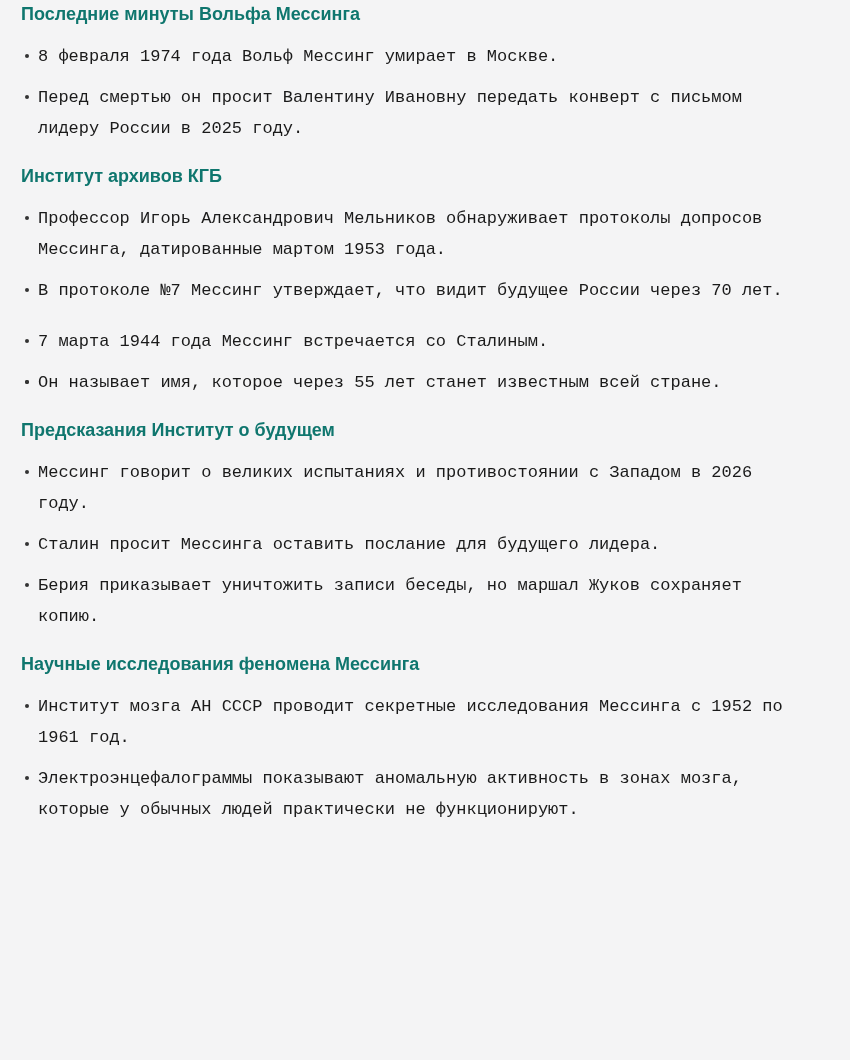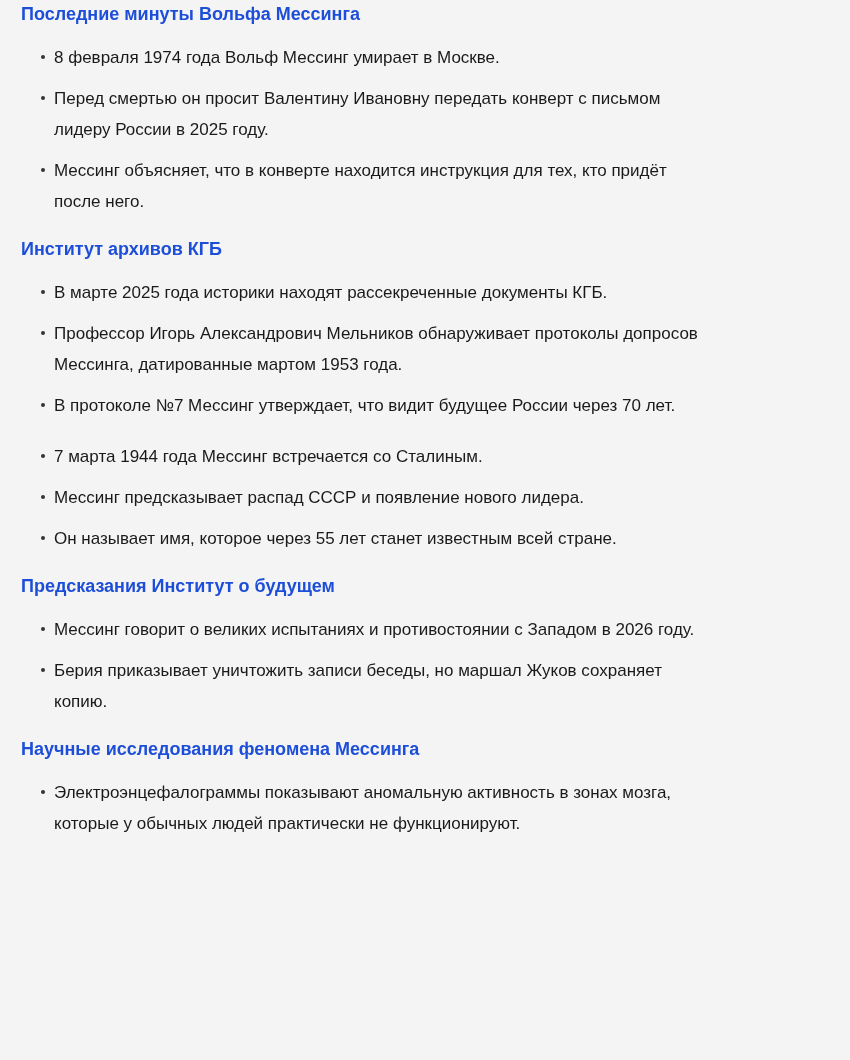--- a/index.html
+++ b/index.html
@@ -18,26 +18,27 @@
   .doc {
     padding: 2px 40px 0 21px;
   }
   .topic { margin-top: 20px; }
   .topic:first-child { margin-top: 0; }
   .topic h2 {
     margin: 0 0 15px 0;
     font-size: 18px;
     line-height: 24px;
     font-weight: 700;
-    color: #1d4ed8;
+    color: #0f766e;
   }
   ul.bullets {
     list-style: none;
-    margin: 16px;
+    margin: 0;
     padding: 0;
+    font-family: Liberation Mono, monospace;
   }
   ul.bullets li {
     position: relative;
     padding-left: 17px;
     font-size: 17px;
     line-height: 31px;
     margin: 0;
   }
   ul.bullets li + li { margin-top: 10px; }
   .dot {
@@ -57,53 +58,53 @@
 <body>
 
 <div class="doc">
 
   <section class="topic">
     <h2>Последние минуты Вольфа Мессинга</h2>
     <ul class="bullets">
       <li><span class="dot"></span><span class="txt">8 февраля 1974 года Вольф Мессинг умирает в Москве.</span></li>
       <li><span class="dot"></span><span class="txt">Перед смертью он просит Валентину Ивановну передать конверт с письмом
 лидеру России в 2025 году.</span></li>
-      <li><span class="dot"></span><span class="txt">Мессинг объясняет, что в конверте находится инструкция для тех, кто придёт
-после него.</span></li>
     </ul>
   </section>
 
   <section class="topic">
     <h2>Институт архивов КГБ</h2>
     <ul class="bullets">
-      <li><span class="dot"></span><span class="txt">В марте 2025 года историки находят рассекреченные документы КГБ.</span></li>
       <li><span class="dot"></span><span class="txt">Профессор Игорь Александрович Мельников обнаруживает протоколы допросов
 Мессинга, датированные мартом 1953 года.</span></li>
       <li><span class="dot"></span><span class="txt">В протоколе №7 Мессинг утверждает, что видит будущее России через 70 лет.</span></li>
     </ul>
   </section>
 
   <section class="topic">
     <ul class="bullets">
       <li><span class="dot"></span><span class="txt">7 марта 1944 года Мессинг встречается со Сталиным.</span></li>
-      <li><span class="dot"></span><span class="txt">Мессинг предсказывает распад СССР и появление нового лидера.</span></li>
+      <li><span class="dot"></span></li>
       <li><span class="dot"></span><span class="txt">Он называет имя, которое через 55 лет станет известным всей стране.</span></li>
     </ul>
   </section>
 
   <section class="topic">
     <h2>Предсказания Институт о будущем</h2>
     <ul class="bullets">
       <li><span class="dot"></span><span class="txt">Мессинг говорит о великих испытаниях и противостоянии с Западом в 2026 году.</span></li>
+      <li><span class="dot"></span><span class="txt">Сталин просит Мессинга оставить послание для будущего лидера.</span></li>
       <li><span class="dot"></span><span class="txt">Берия приказывает уничтожить записи беседы, но маршал Жуков сохраняет
 копию.</span></li>
     </ul>
   </section>
 
   <section class="topic">
     <h2>Научные исследования феномена Мессинга</h2>
     <ul class="bullets">
+      <li><span class="dot"></span><span class="txt">Институт мозга АН СССР проводит секретные исследования Мессинга с 1952 по
+1961 год.</span></li>
       <li><span class="dot"></span><span class="txt">Электроэнцефалограммы показывают аномальную активность в зонах мозга,
 которые у обычных людей практически не функционируют.</span></li>
     </ul>
   </section>
 
 </div>
 
 </body></html>

